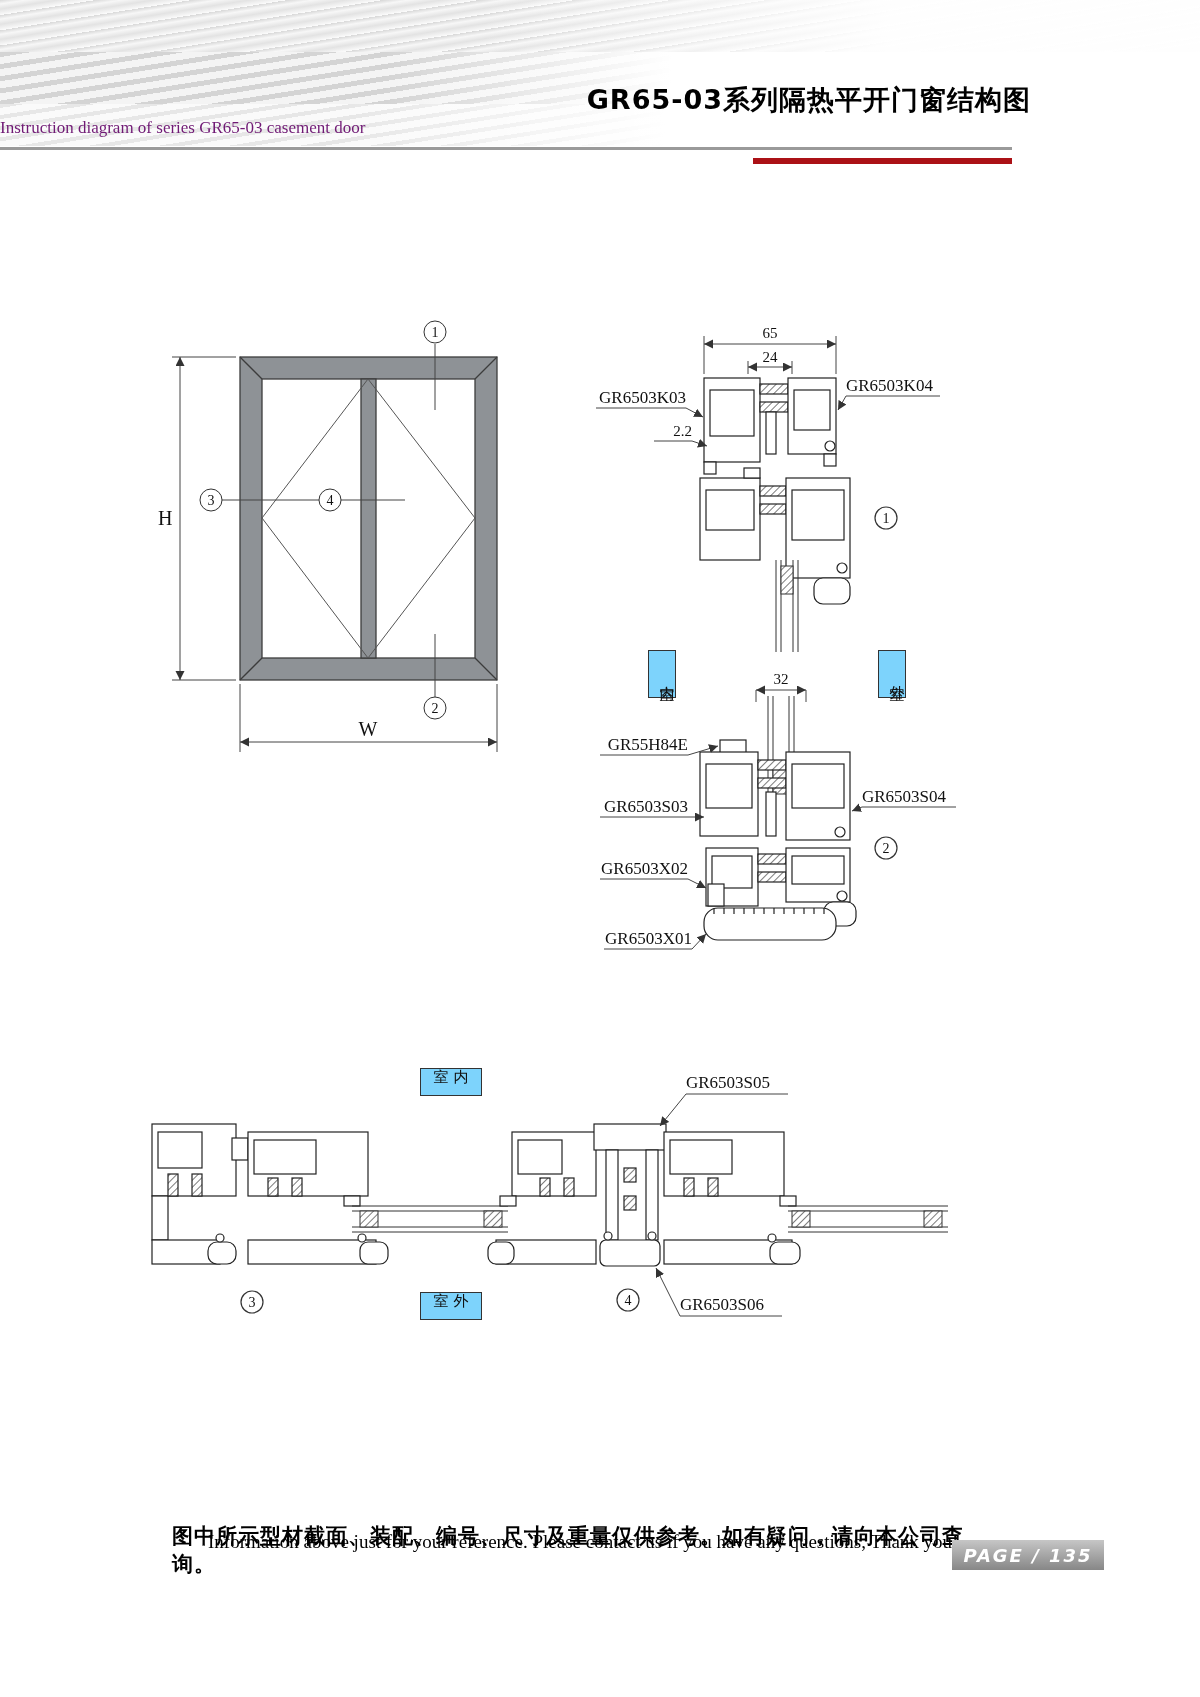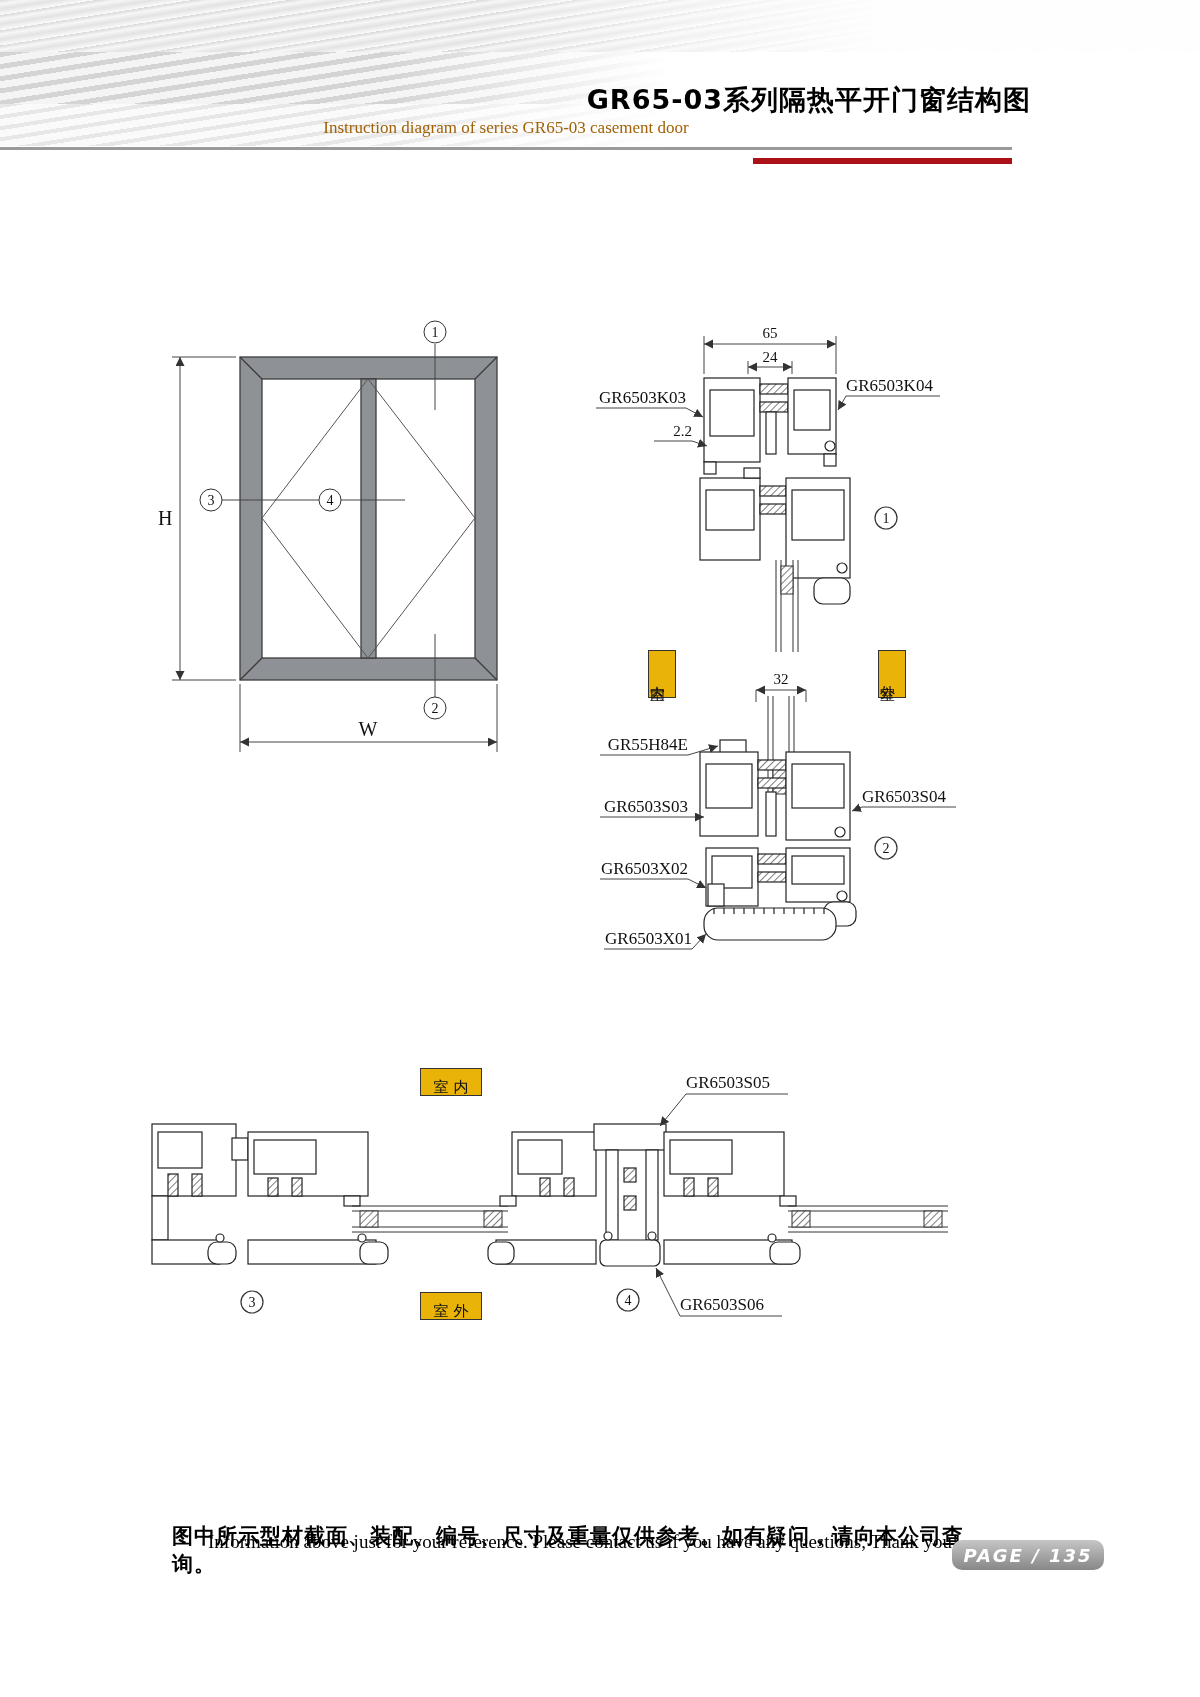--- a/index.html
+++ b/index.html
@@ -28,49 +28,48 @@
       linear-gradient(to right, rgba(255,255,255,0) 50%, #fff 95%),
       repeating-linear-gradient(171deg, #e2e2e2 0px 4px, #fafafa 4px 11px);
   }
 
   .title-cn {
     left:0; top:82px; width:1012px; text-align:right;
     font-family:"DejaVu Sans","Liberation Sans",sans-serif;
     font-weight:700; font-size:27px; letter-spacing:1px; color:#000;margin-left:19px;
   }
   .title-en {
-    left:0; top:118px; width:1012px; text-align:center;
-    font-size:17px; color:#a16207;
+    left:0; top:118px; width:1012px; text-align:left;
+    font-size:17px; color:#701a75;
   }
   .rule-gray { left:0; top:147px; width:1012px; height:3px; background:#9a9a9a; }
   .rule-red  { left:753px; top:158px; width:259px; height:6px; background:#ab1116; }
 
   
   .cjk-box {
-    position:absolute; border:1px solid #333; background:#eab308; color:#111;
-    display:flex; align-items:flex-end; justify-content:center;
+    position:absolute; border:1px solid #333; background:#7dd3fc; color:#111;
+    display:flex; align-items:flex-start; justify-content:center;
     font-family:"DejaVu Sans","Liberation Sans",sans-serif; font-size:15px; line-height:1.1;
   }
   .cjk-vert  { width:26px; height:46px; writing-mode:vertical-rl; text-orientation:upright; }
   .cjk-horiz { width:60px; height:26px; letter-spacing:5px; text-indent:5px; }
 
   
   .foot-cn {
     left:172px; top:1502px; width:820px;
     font-family:"DejaVu Sans","Liberation Sans",sans-serif;
     font-weight:700; font-size:21px; color:#000; letter-spacing:1px;margin-top:20px;
   }
   .foot-en { left:172px; top:1531px; width:820px; font-size:19px; color:#000;margin-left:36px; }
   .page-badge {
     left:952px; top:1540px; width:152px; height:30px;
     background:linear-gradient(180deg,#c6c6c6,#878787);
     color:#fff; font-style:italic; font-weight:700; font-size:18px; letter-spacing:2px;
     display:flex; align-items:center; justify-content:center;
     font-family:"DejaVu Sans","Liberation Sans",sans-serif;
-    border-radius:10px;
   }
 
   
   svg text { stroke:none; fill:#111; font-family:"Liberation Serif","DejaVu Serif",serif; }
   .dim  { font-size:20px; }
   .dims { font-size:15px; }
   .lbl  { font-size:17px; }
   .end  { text-anchor:end; }
   .mid  { text-anchor:middle; }
   .co   { font-size:14px; text-anchor:middle; }

